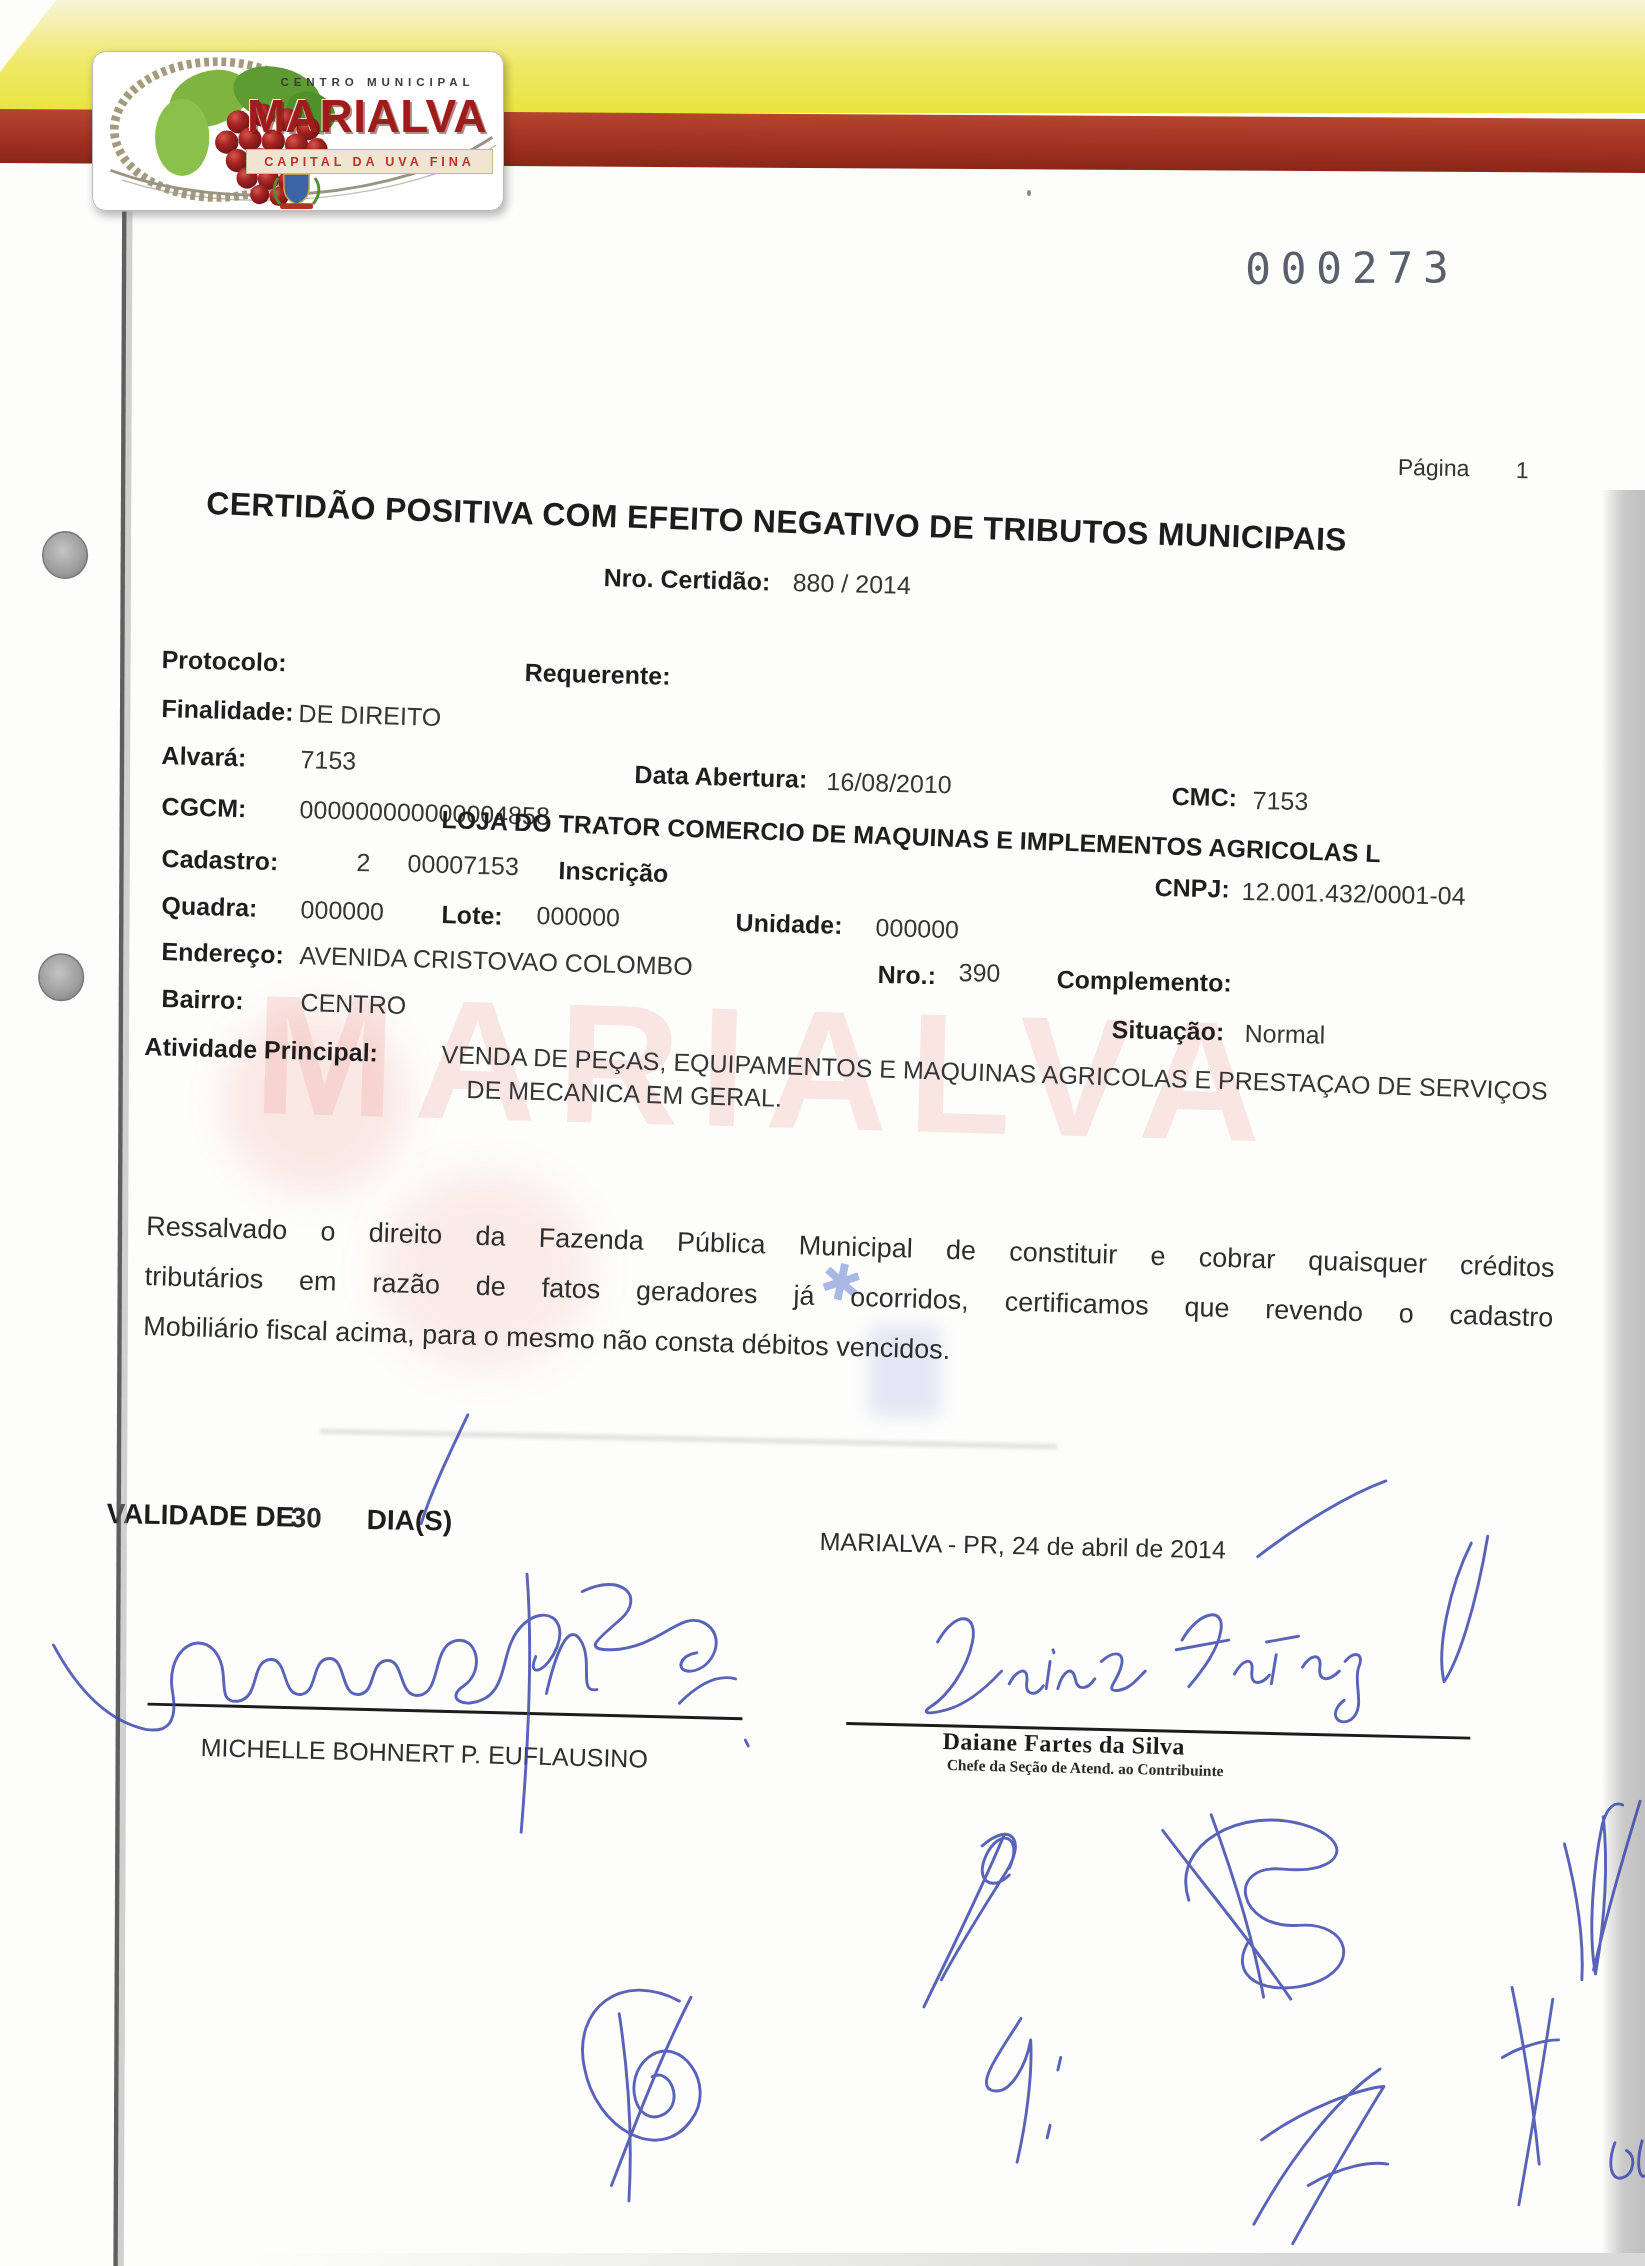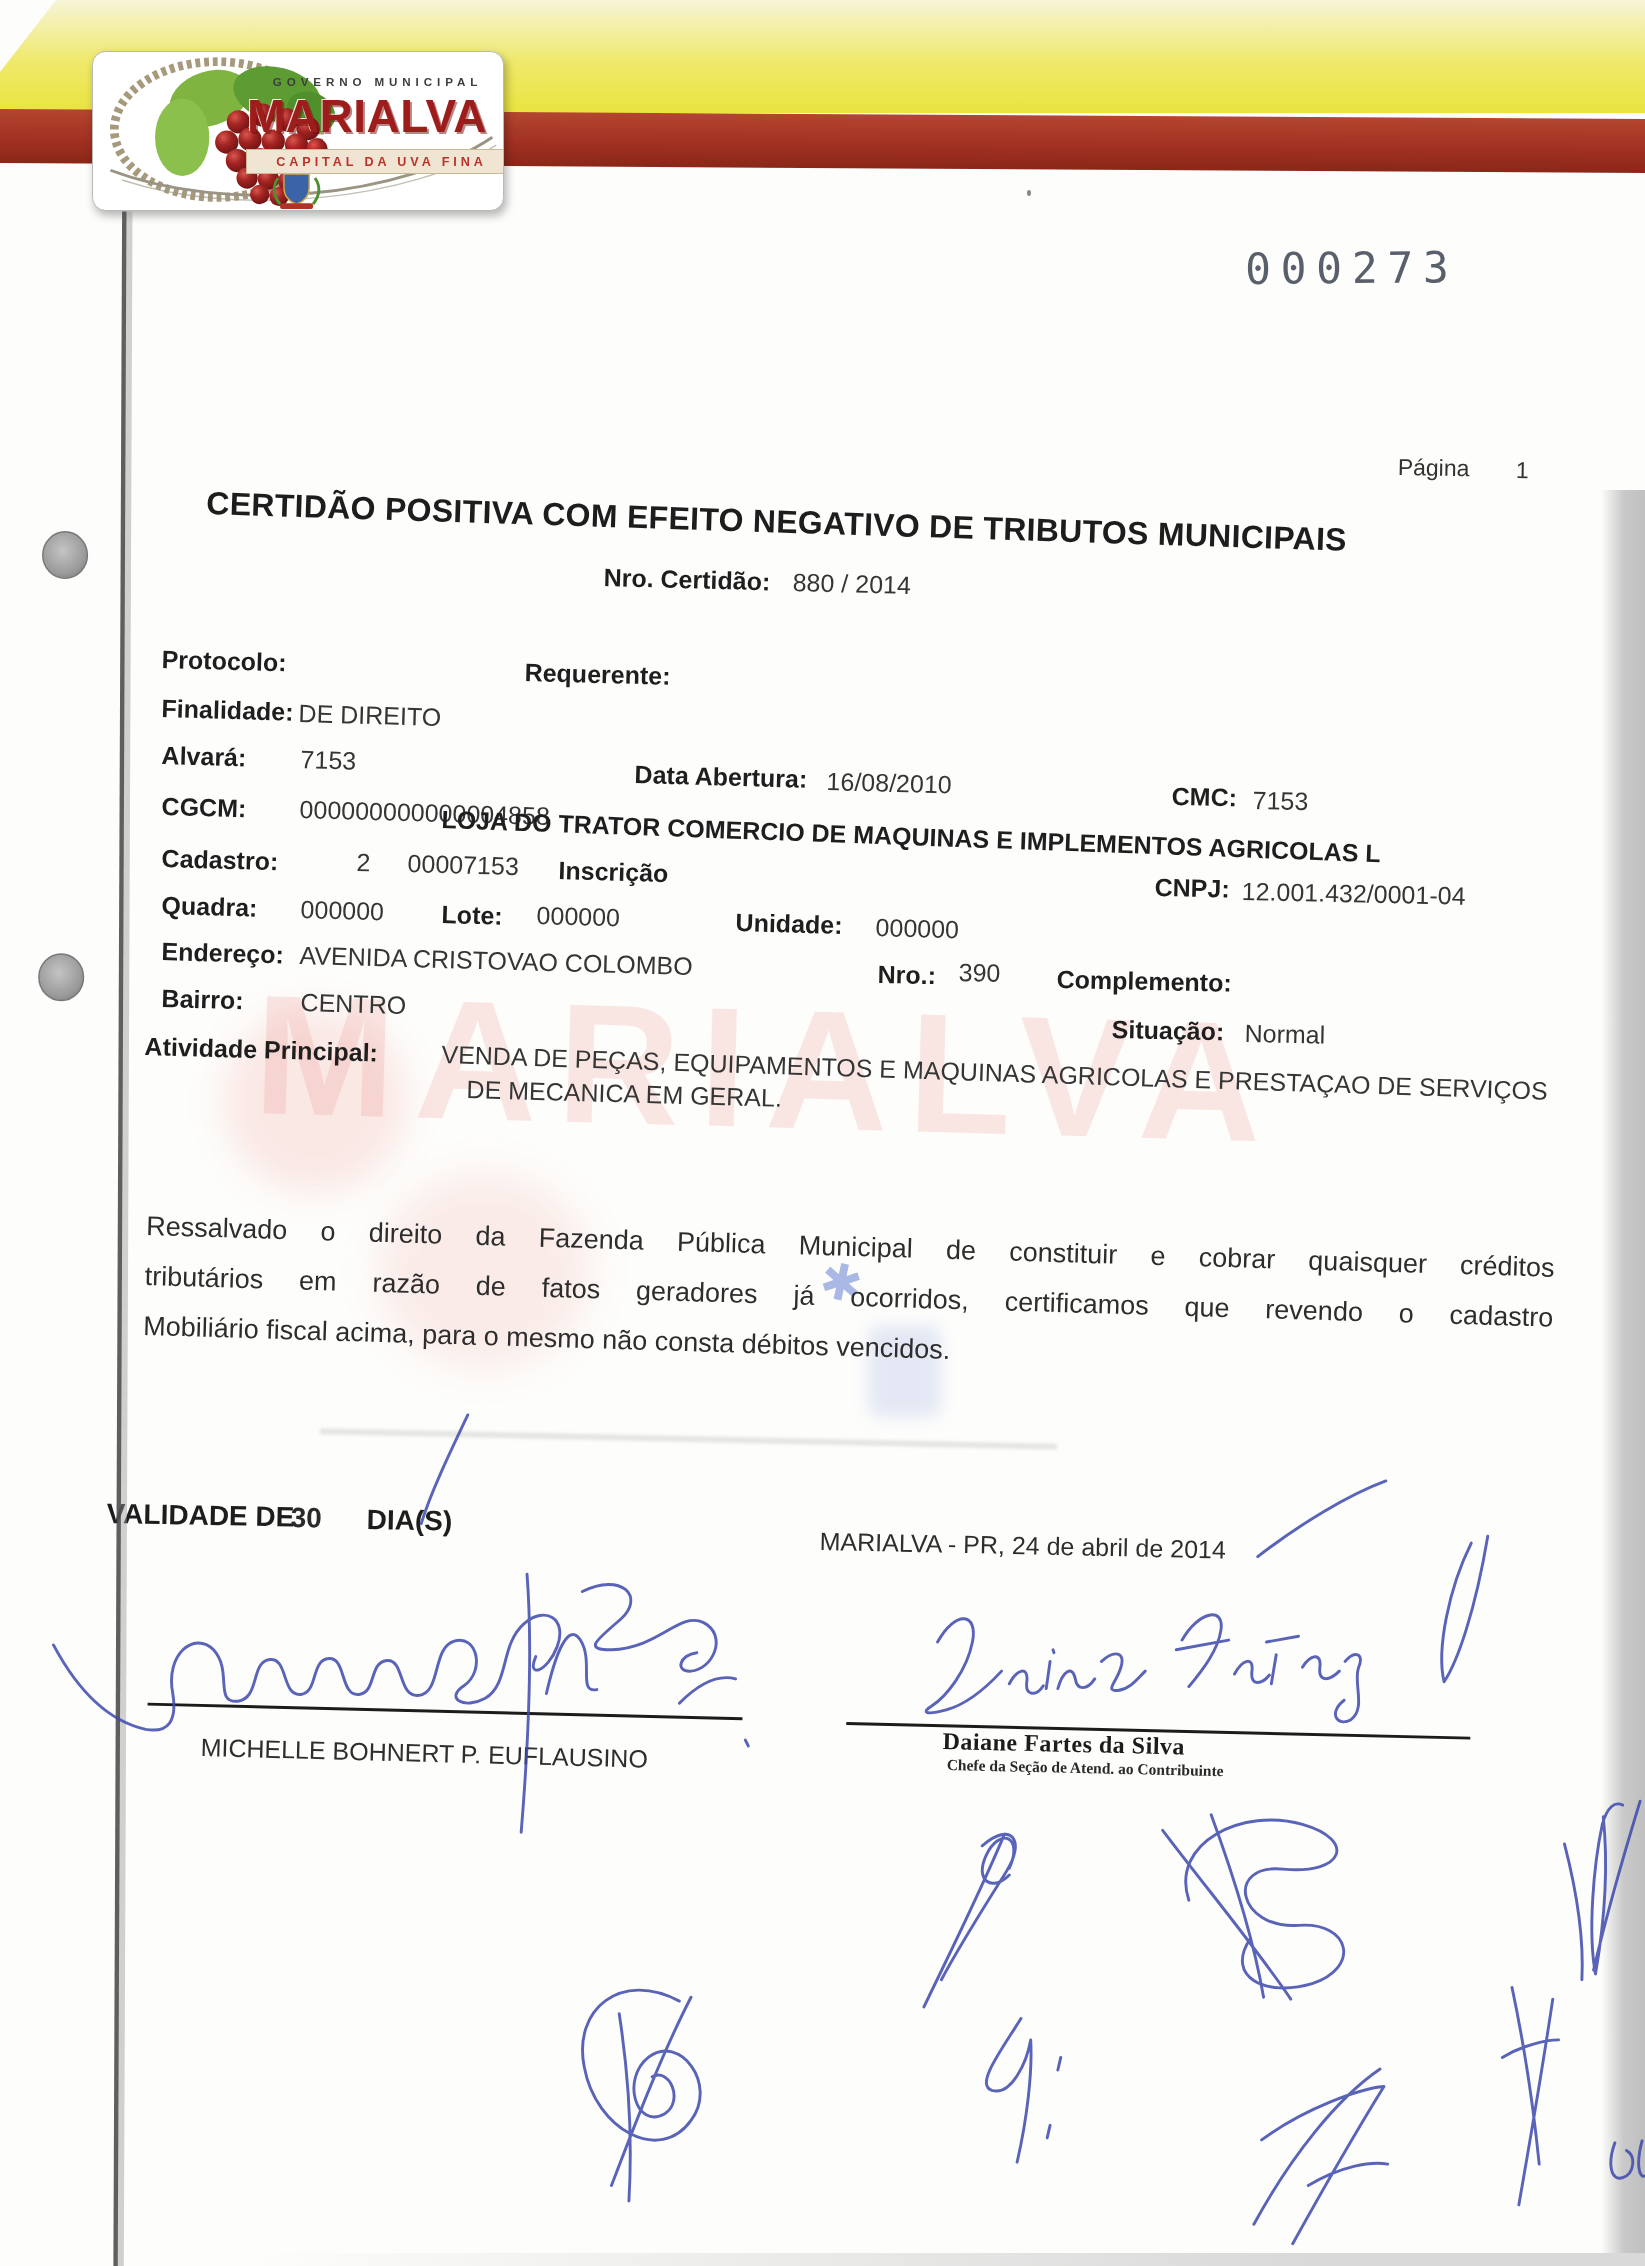--- a/index.html
+++ b/index.html
@@ -26,21 +26,21 @@
     background:linear-gradient(90deg,rgba(255,255,255,0) 15%,#d9d9d9 80%);}
   
   .logo-box{position:absolute;left:92px;top:51px;width:410px;height:158px;background:#fff;
     border:1px solid #b9b9b9;border-radius:13.6px;box-shadow:2.9px 4.9px 8.7px rgba(0,0,0,.28);overflow:hidden;}
   .logo-governo{position:absolute;left:163px;top:23px;width:243px;text-align:center;
     font-size:11.6px;font-weight:700;letter-spacing:4.9px;color:#3d3d3d;}
   .logo-city{position:absolute;left:139px;top:37px;width:270px;text-align:center;font-size:46px;
     font-weight:800;letter-spacing:0.5px;color:#9e1d1b;
     text-shadow:1.9px 1.9px 0 rgba(109,15,14,.5),-1px -1px 0 rgba(255,255,255,.85);}
   .logo-band{position:absolute;left:153px;top:97px;width:245px;height:23px;background:#efe5d2;
-    border:1px solid #c9b894;display:flex;align-items:center;justify-content:center;padding-left:12px;}
+    border:1px solid #c9b894;display:flex;align-items:center;justify-content:center;}
   .logo-band span{font-size:12.6px;font-weight:700;letter-spacing:3.9px;color:#b9332a;}
   
   .stamp-number{position:absolute;left:1245px;top:243px;font-family:"DejaVu Sans Mono",monospace;
     font-size:43px;letter-spacing:9.7px;color:#4d5260;transform:rotate(-.5deg);opacity:.92;}
   
   .doc-title{font-size:32px;font-weight:700;color:#1d1d1d;letter-spacing:0.3px;}
   
   .para{position:absolute;left:147px;top:1201px;width:1409px;transform:rotate(1.7deg);
     transform-origin:left top;font-size:27px;line-height:50px;color:#2d2d2d;}
   .pline{text-align:justify;text-align-last:justify;}
@@ -105,21 +105,21 @@
       <circle cx="172" cy="147" r="10" fill="url(#grape)"></circle>
         <circle cx="192" cy="149" r="10" fill="url(#grape)"></circle>
     </g>
     <g transform="translate(197,126)">
       <path d="M-6 4 q-9 13 2 27" fill="none" stroke="#4e8f2f" stroke-width="3"></path>
       <path d="M32 4 q9 13 -2 27" fill="none" stroke="#4e8f2f" stroke-width="3"></path>
       <path d="M0 0 h26 v14 q0 12 -13 17 q-13 -5 -13 -17 z" fill="#3a63a8" stroke="#caa94a" stroke-width="1.5"></path>
       <rect x="-4" y="30" width="34" height="6" rx="2" fill="#b03326"></rect>
     </g>
   </svg>
-  <div class="logo-governo">GOVERNO MUNICIPAL</div>
+  <div class="logo-governo">CENTRO MUNICIPAL</div>
   <div class="logo-city">MARIALVA</div>
   <div class="logo-band">
     <span>CAPITAL DA UVA FINA</span>
   </div>
 </div>
 
 <div class="stamp-number">000273</div>
 <div class="speck"></div>
 
 <div class="wm-text">MARIALVA</div>

